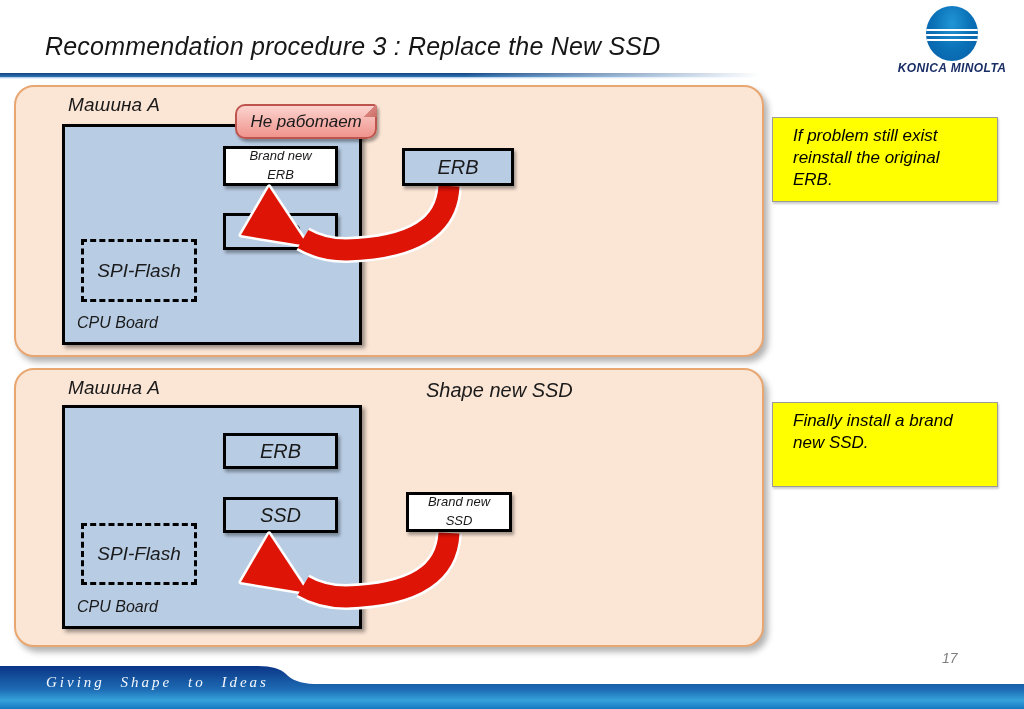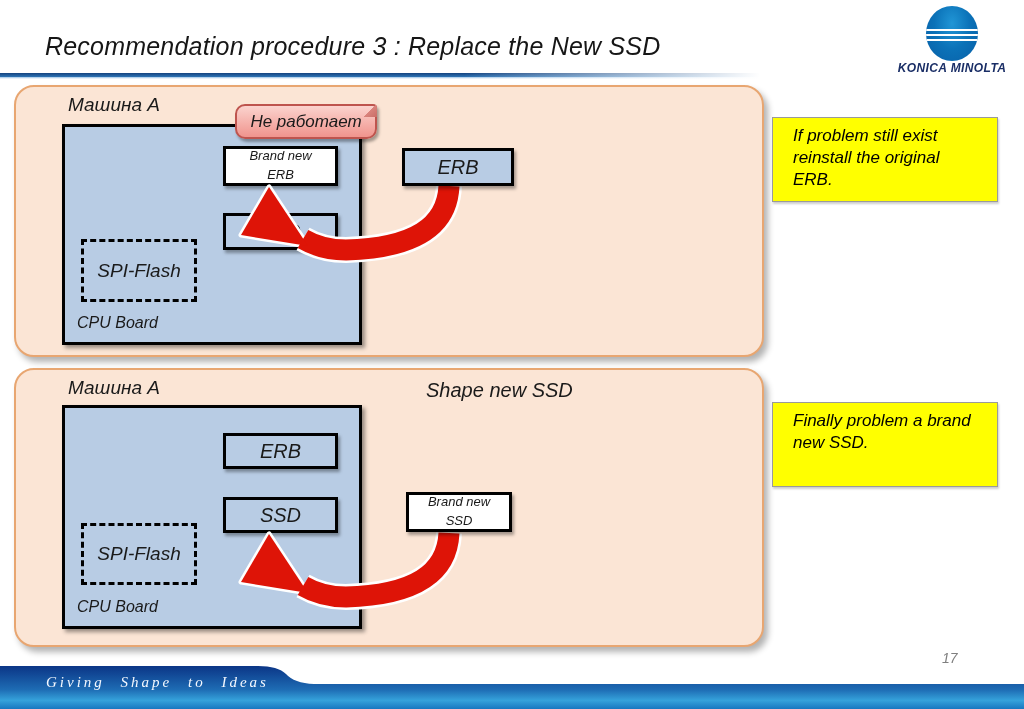--- a/index.html
+++ b/index.html
@@ -143,21 +143,21 @@
       <path d="M433 163 C431 204 398 225 330 227 C313 227 299 223 287 216" fill="none" stroke="#DE1407" stroke-width="21"></path>
       <polygon points="253,164 225,212 292,223" fill="#DE1407"></polygon>
     </svg>
 
     <div class="box white bn-ssd">
       <div>Brand new</div>
       <div>SSD</div>
     </div>
   </section>
 
-  <div class="note note2">Finally problem a brand new SSD.</div>
+  <div class="note note2">Finally install a brand new SSD.</div>
 
   <div class="page-number">17</div>
 
   <svg class="footer-svg" viewBox="0 0 1024 45">
     <defs>
       <linearGradient id="footgrad" x1="0" y1="0" x2="0" y2="1">
         <stop offset="0" stop-color="#0B3586"></stop>
         <stop offset="0.55" stop-color="#1E6CB4"></stop>
         <stop offset="0.8" stop-color="#35A2DB"></stop>
         <stop offset="1" stop-color="#1777C0"></stop>

